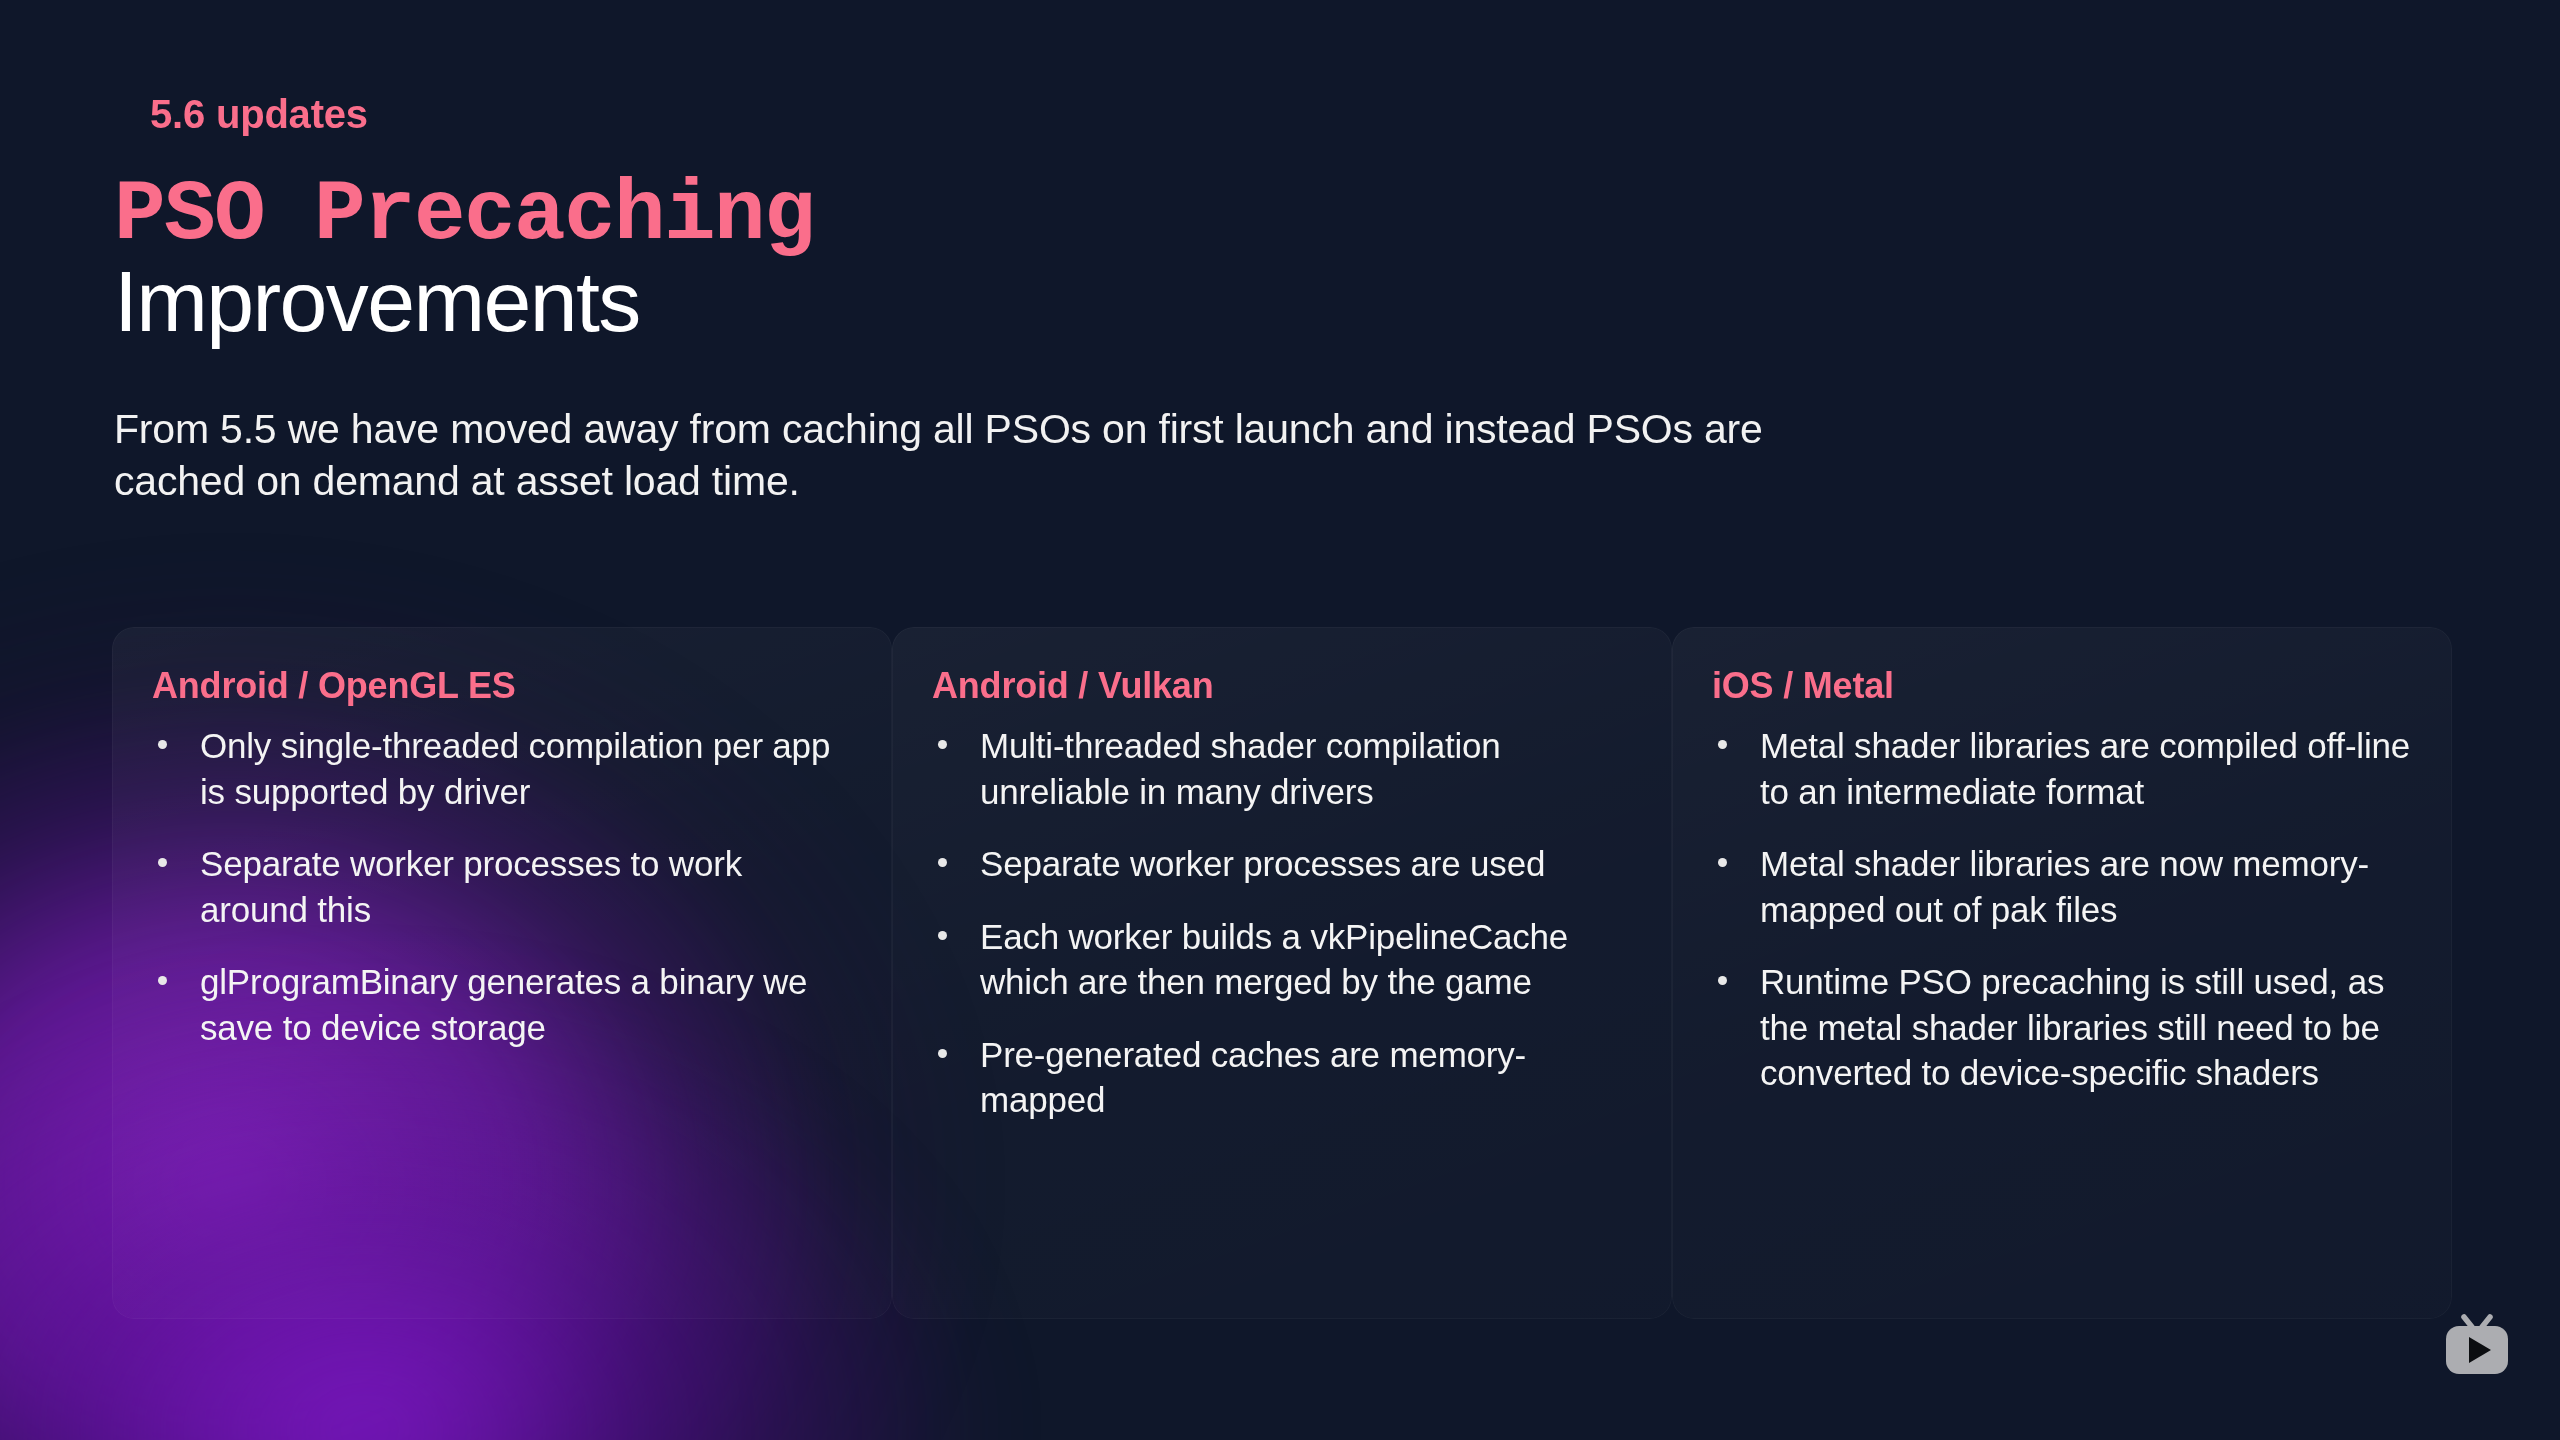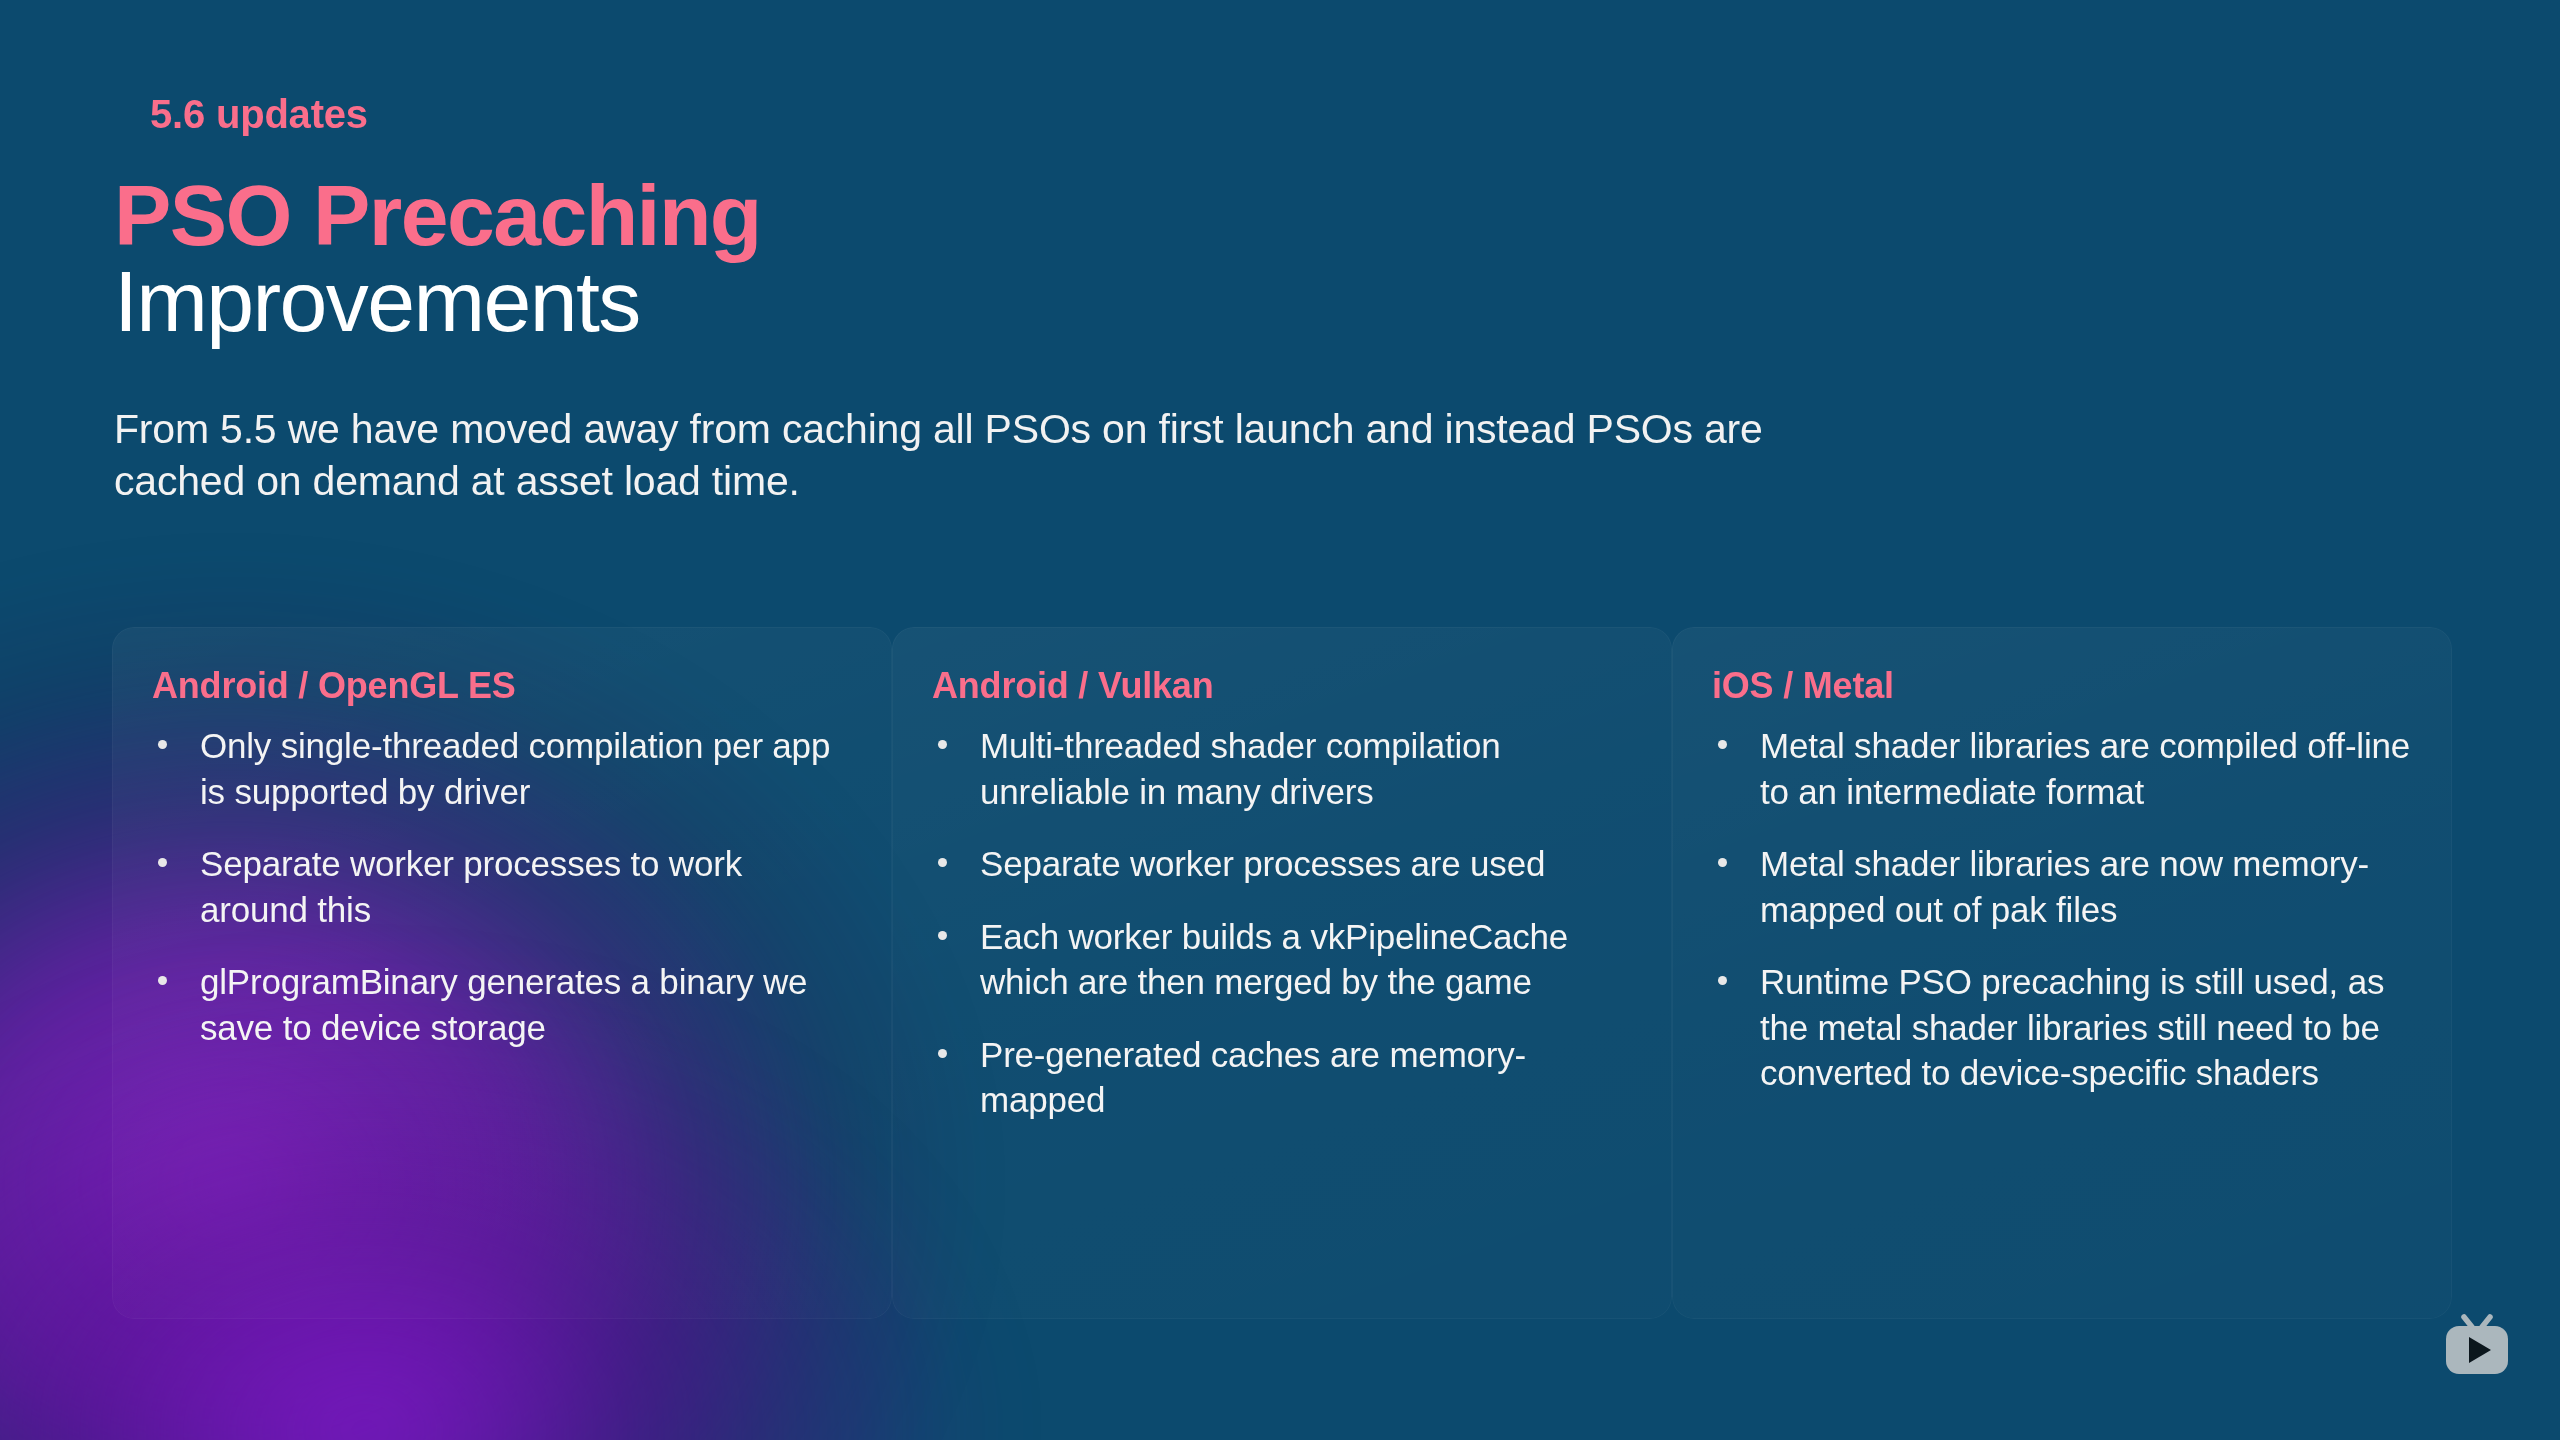--- a/index.html
+++ b/index.html
@@ -4,21 +4,21 @@
 <style>
   html, body {
     margin: 0;
     padding: 0;
     background: #000000;
   }
   #slide {
     position: relative;
     width: 2560px;
     height: 1440px;
-    background: #0c4a6e;
+    background: #0f172a;
     overflow: hidden;
     font-family: "Liberation Sans", sans-serif;
     -webkit-font-smoothing: antialiased;
   }
 
   
   .glow-a {
     position: absolute;
     left: -520px;
     top: 560px;
@@ -64,20 +64,21 @@
     left: 114px;
     top: 172px;
     line-height: 1.0;
   }
   .title-line-1 {
     font-size: 86px;
     font-weight: bold;
     letter-spacing: -1.6px;
     color: #FA6E8B;
     display: block;
+    font-family: Liberation Mono, monospace;
   }
   .title-line-2 {
     font-size: 86px;
     font-weight: normal;
     letter-spacing: -1.6px;
     color: #FFFFFF;
     display: block;
   }
 
   

